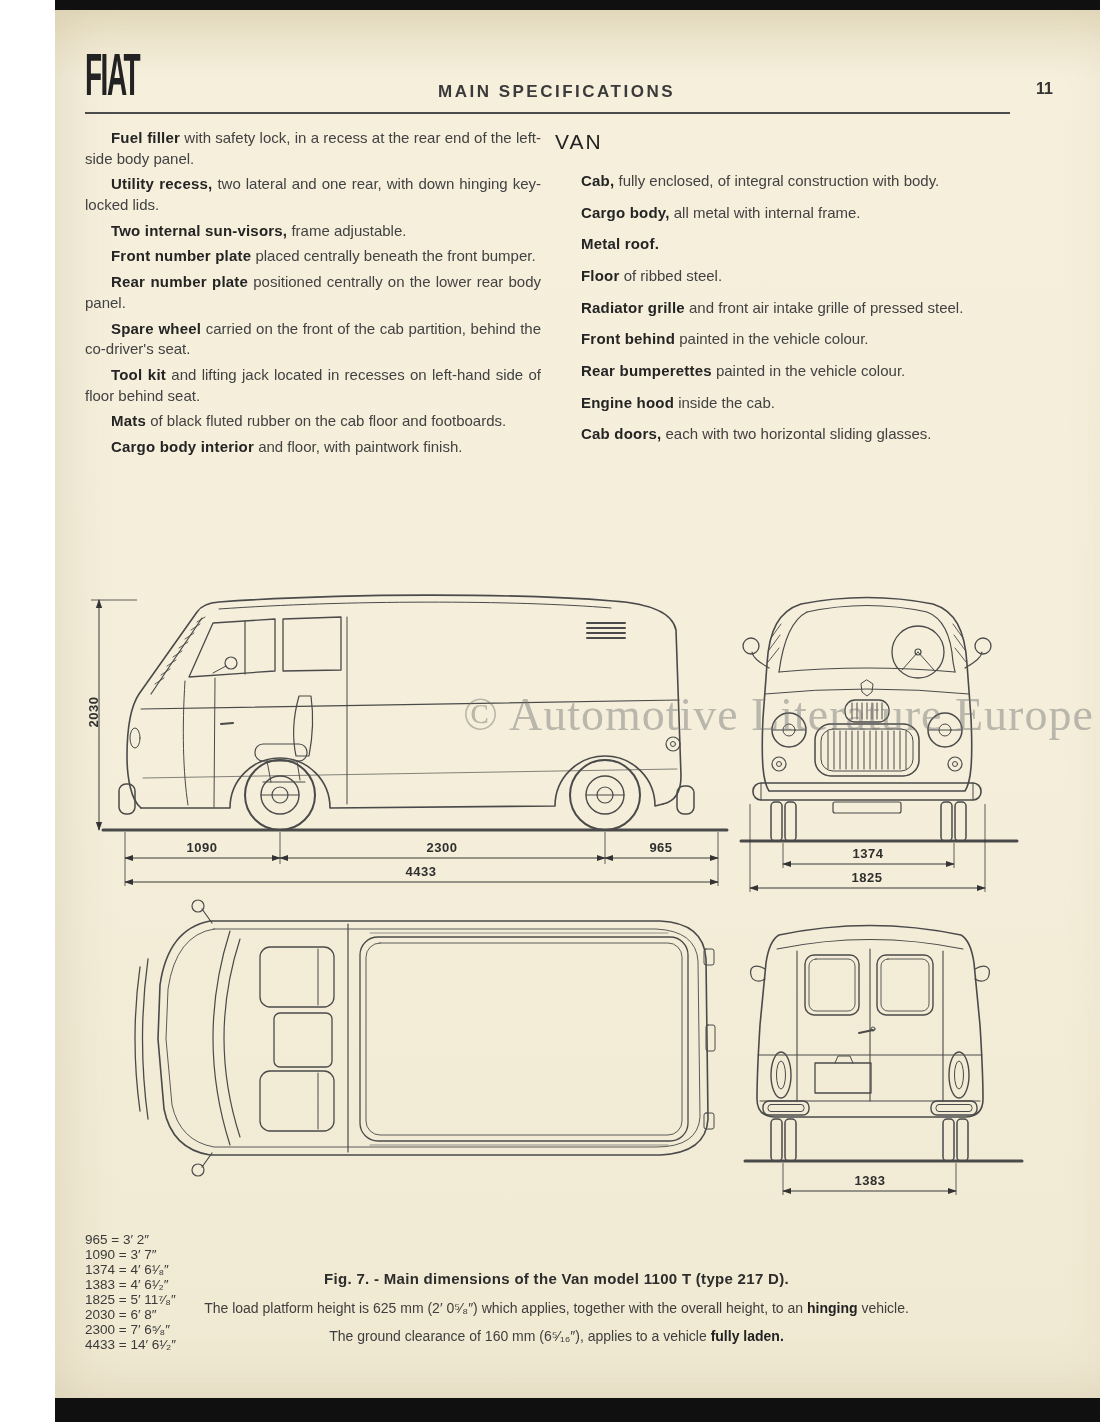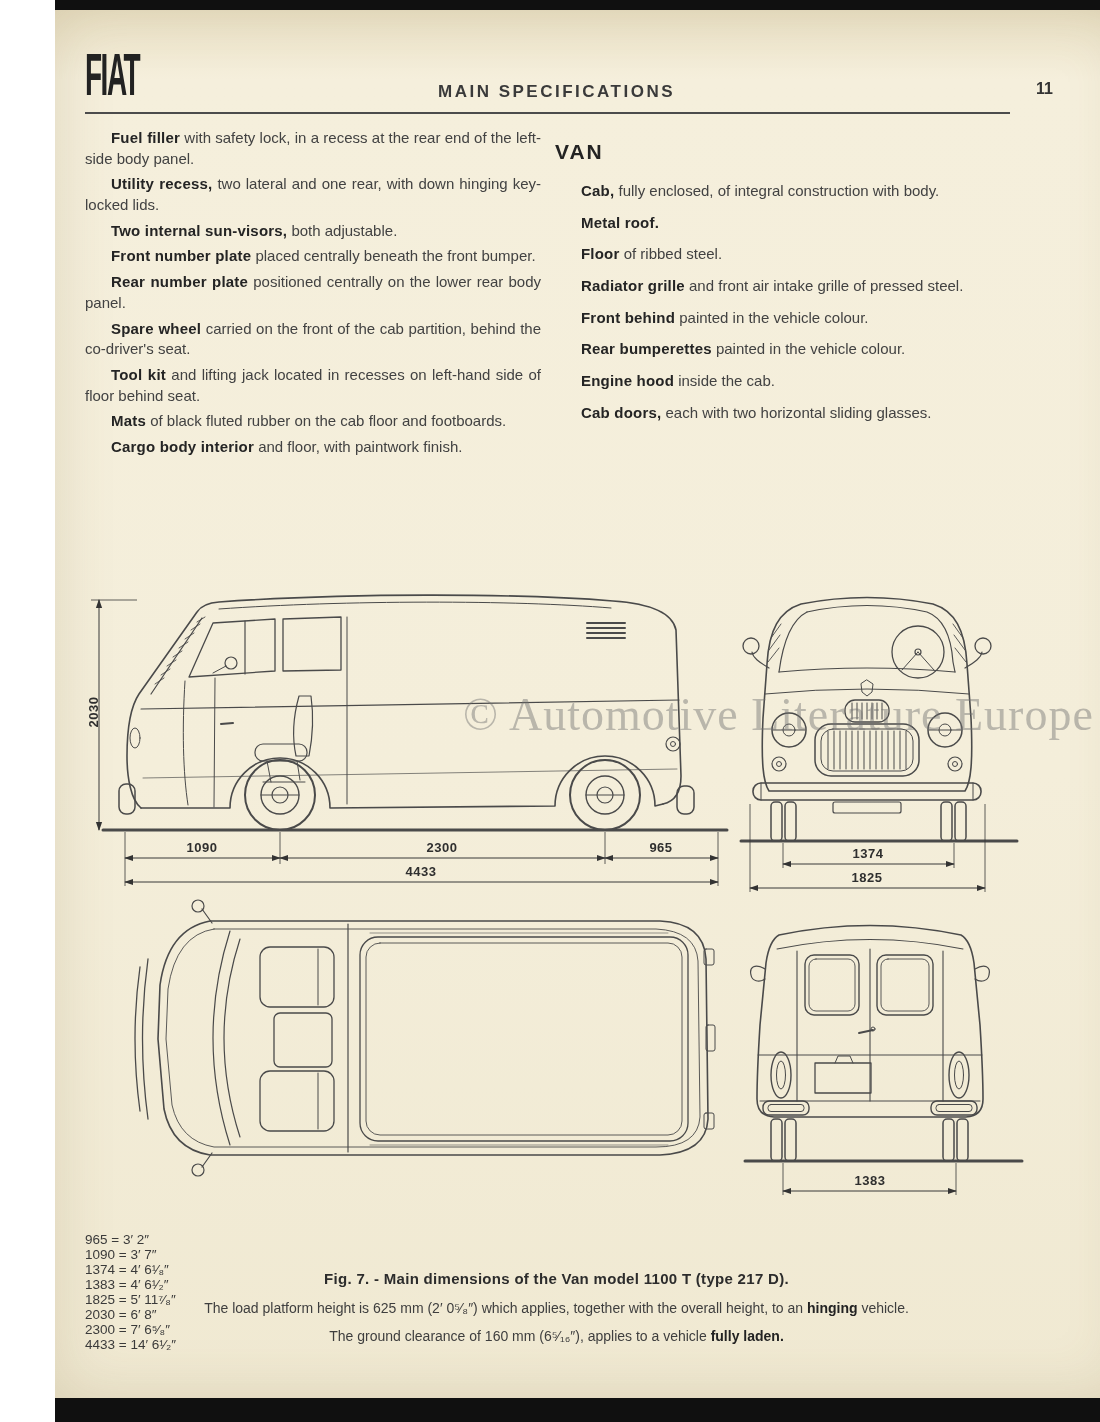--- a/index.html
+++ b/index.html
@@ -25,21 +25,21 @@
   }
   .page-number{position:absolute;right:75px;top:70px;font-size:16px;font-weight:bold;color:#333;}
   .header-rule{position:absolute;left:30px;top:102px;width:925px;border-bottom:2px solid #4c4c4c;}
   
   .col{position:absolute;top:118px;width:456px;font-size:15px;line-height:1.38;color:#424242;}
   .col-left{left:30px;}
   .col-right{left:500px;}
   .col p{margin:0 0 5px;text-indent:26px;text-align:justify;}
   .col-right p{margin:0 0 11px;}
   .col b{color:#242424;letter-spacing:.2px;}
-  .van-heading{font-size:21px;font-weight:bold;letter-spacing:2px;color:#232323;margin:10px 0 14px;}
+  .van-heading{font-size:21px;font-weight:normal;letter-spacing:2px;color:#232323;margin:0 0 14px;}
   
   .drawing{position:absolute;}
   svg{overflow:visible;}
   .lineart path,.lineart line,.lineart rect,.lineart circle,.lineart ellipse{
     stroke:#4a4a4a;fill:none;stroke-linecap:round;stroke-linejoin:round;
   }
   .dims path,.dims line{stroke:#383838;fill:none;}
   .dims text{
     fill:#2f2f2f;font-size:13px;font-weight:bold;font-family:"Liberation Sans","DejaVu Sans",sans-serif;
     letter-spacing:.5px;stroke:none;
@@ -73,32 +73,33 @@
 <div class="page">
 
   <div class="fiat-logo">FIAT</div>
   <div class="header-title">MAIN SPECIFICATIONS</div>
   <div class="page-number">11</div>
   <div class="header-rule"></div>
 
   <div class="col col-left">
     <p><b>Fuel filler</b><span> with safety lock, in a recess at the rear end of the left-side body panel.</span></p>
     <p><b>Utility recess,</b><span> two lateral and one rear, with down hinging key-locked lids.</span></p>
-    <p><b>Two internal sun-visors,</b><span> both adjustable.</span></p>
+    <p><b>Two internal sun-visors,</b><span> frame adjustable.</span></p>
     <p><b>Front number plate</b><span> placed centrally beneath the front bumper.</span></p>
     <p><b>Rear number plate</b><span> positioned centrally on the lower rear body panel.</span></p>
     <p><b>Spare wheel</b><span> carried on the front of the cab partition, behind the co-driver's seat.</span></p>
     <p><b>Tool kit</b><span> and lifting jack located in recesses on left-hand side of floor behind seat.</span></p>
     <p><b>Mats</b><span> of black fluted rubber on the cab floor and footboards.</span></p>
     <p><b>Cargo body interior</b><span> and floor, with paintwork finish.</span></p>
   </div>
 
   <div class="col col-right">
     <div class="van-heading">VAN</div>
     <p><b>Cab,</b><span> fully enclosed, of integral construction with body.</span></p>
+    <p><b>Cargo body,</b><span> all metal with internal frame.</span></p>
     <p><b>Metal roof.</b><span></span></p>
     <p><b>Floor</b><span> of ribbed steel.</span></p>
     <p><b>Radiator grille</b><span> and front air intake grille of pressed steel.</span></p>
     <p><b>Front behind</b><span> painted in the vehicle colour.</span></p>
     <p><b>Rear bumperettes</b><span> painted in the vehicle colour.</span></p>
     <p><b>Engine hood</b><span> inside the cab.</span></p>
     <p><b>Cab doors,</b><span> each with two horizontal sliding glasses.</span></p>
   </div>
 
   <svg class="drawing" style="left:30px;top:568px" width="645" height="315" viewBox="0 0 645 315">

